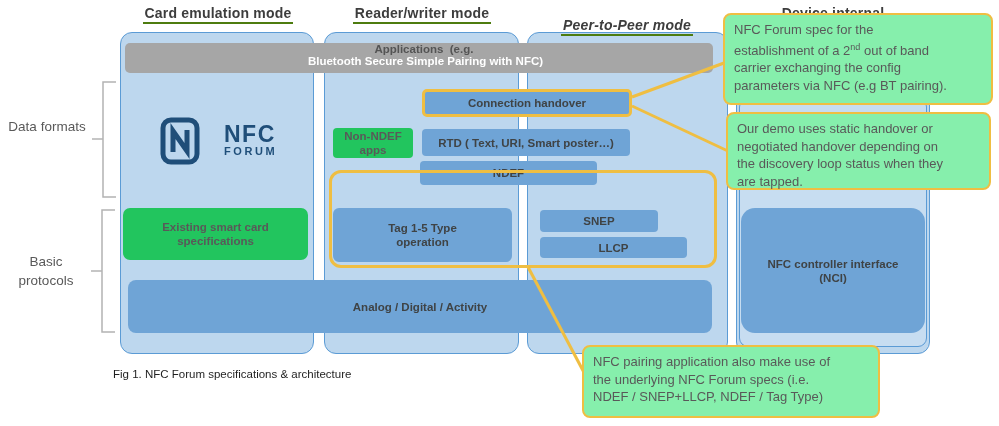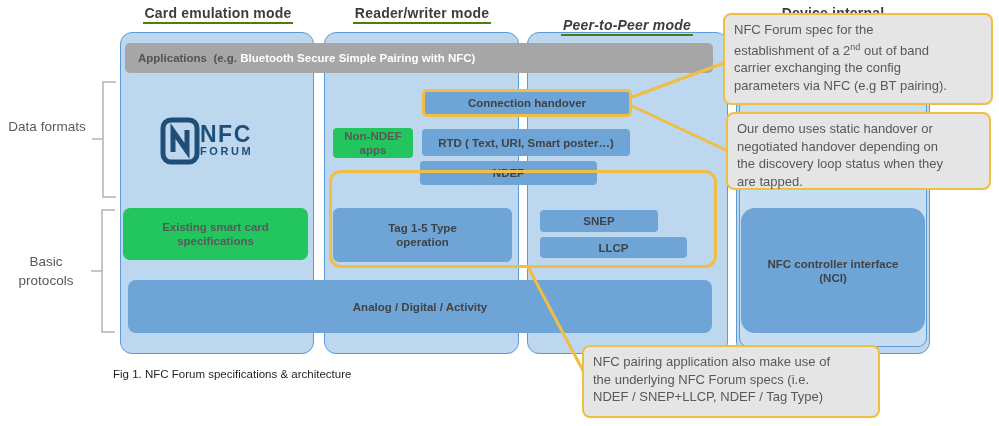--- a/index.html
+++ b/index.html
@@ -22,21 +22,21 @@
     background:#BDD7EE; border:1.5px solid #5B9BD5; border-radius:12px; z-index:1;
   }
   .panel-inner {
     background:#C7DDF1; border:1.5px solid #5B9BD5; border-radius:9px; z-index:2;
   }
 
   
   .appbar {
     background:#A6A6A6; border-radius:5px; z-index:3;
     display:flex; align-items:center; padding-left:13px;
-    font-size:11.5px; font-weight:bold; white-space:pre;
+    font-size:11.5px; font-weight:bold; white-space:pre;flex-direction:column;
   }
   .appbar .dim { color:#545454; }
   .appbar .lit { color:#ffffff; }
   .graybox {
     background:#22c55e; border-radius:7px; z-index:5;
     display:flex; align-items:center; justify-content:center; text-align:center;
     font-size:11.5px; font-weight:bold; color:#595959; line-height:14px;
   }
 
   
@@ -54,27 +54,27 @@
     border:3px solid #EFBE42; border-radius:12px; background:transparent; z-index:6;
   }
 
   
   .sidelabel {
     font-size:13.5px; color:#595959; text-align:center; line-height:19px; z-index:3;
   }
 
   
   .callout {
-    background:#e5e5e5; border:2.5px solid #EFBE42; border-radius:8px; z-index:10;
+    background:#86efac; border:2.5px solid #EFBE42; border-radius:8px; z-index:10;
     padding:6px 9px 5px 9px; font-size:13px; color:#595959; line-height:17.5px;
   }
   .callout .sup { vertical-align:super; font-size:9px; }
 
   
-  .logo { display:flex; align-items:center; gap:0; z-index:3; }
+  .logo { display:flex; align-items:center; gap:24px; z-index:3; }
   .logo .wordmark { display:flex; flex-direction:column; }
   .logo .nfc { font-size:23px; line-height:21px; font-weight:600; color:#1F4E79; letter-spacing:1.5px; }
   .logo .forum { font-size:11px; line-height:13px; font-weight:600; color:#1F4E79; letter-spacing:2.6px; }
 
   .caption { font-size:11.5px; color:#1f1f1f; z-index:3; }
 
   svg.overlay { position:absolute; left:0; top:0; z-index:8; pointer-events:none; }
 </style>
 </head>
 <body>

